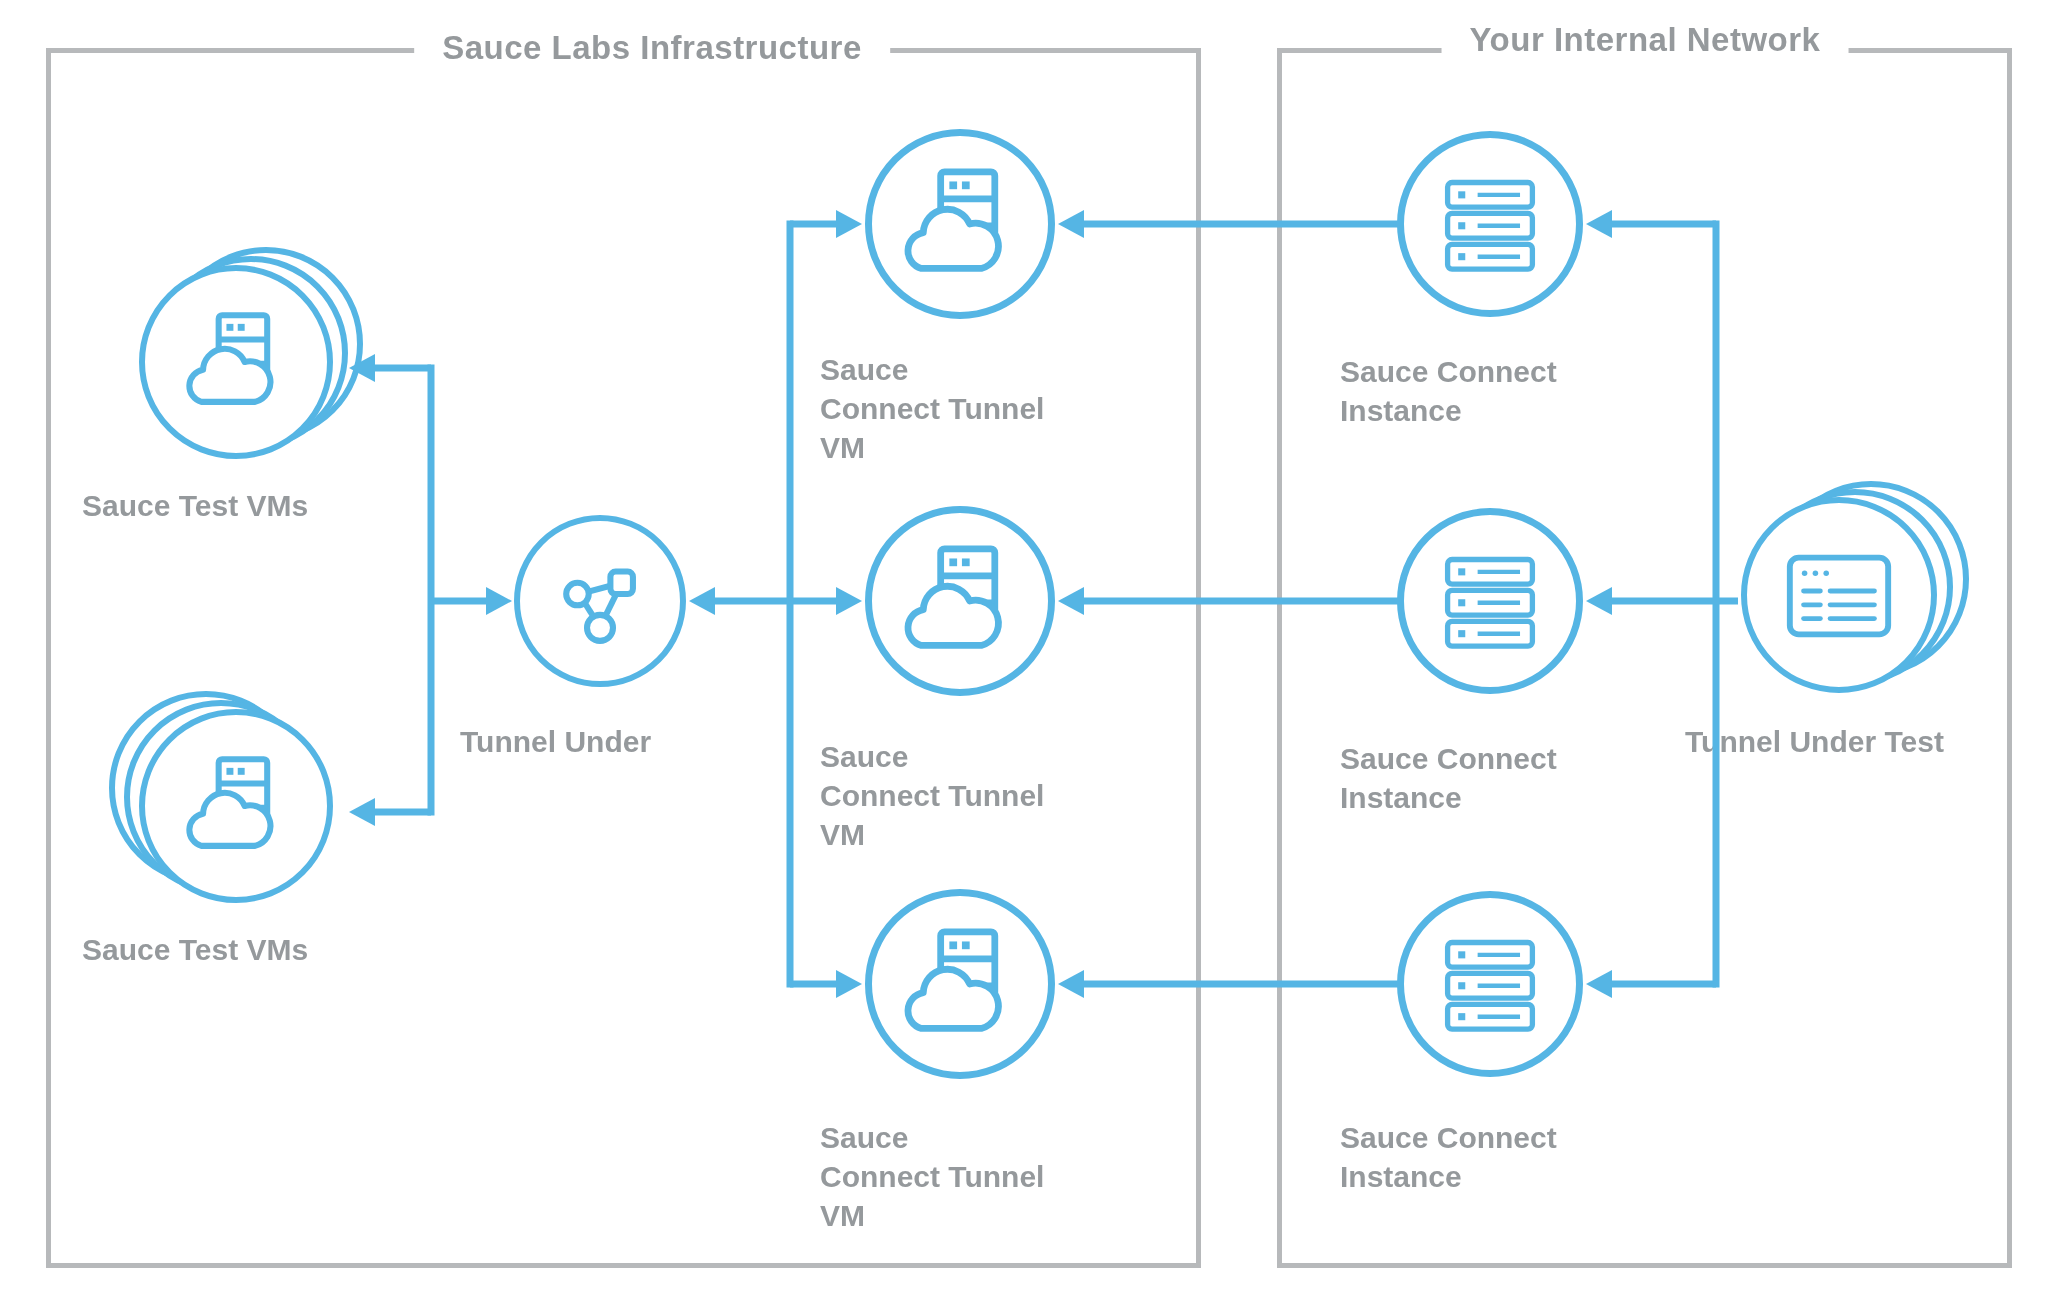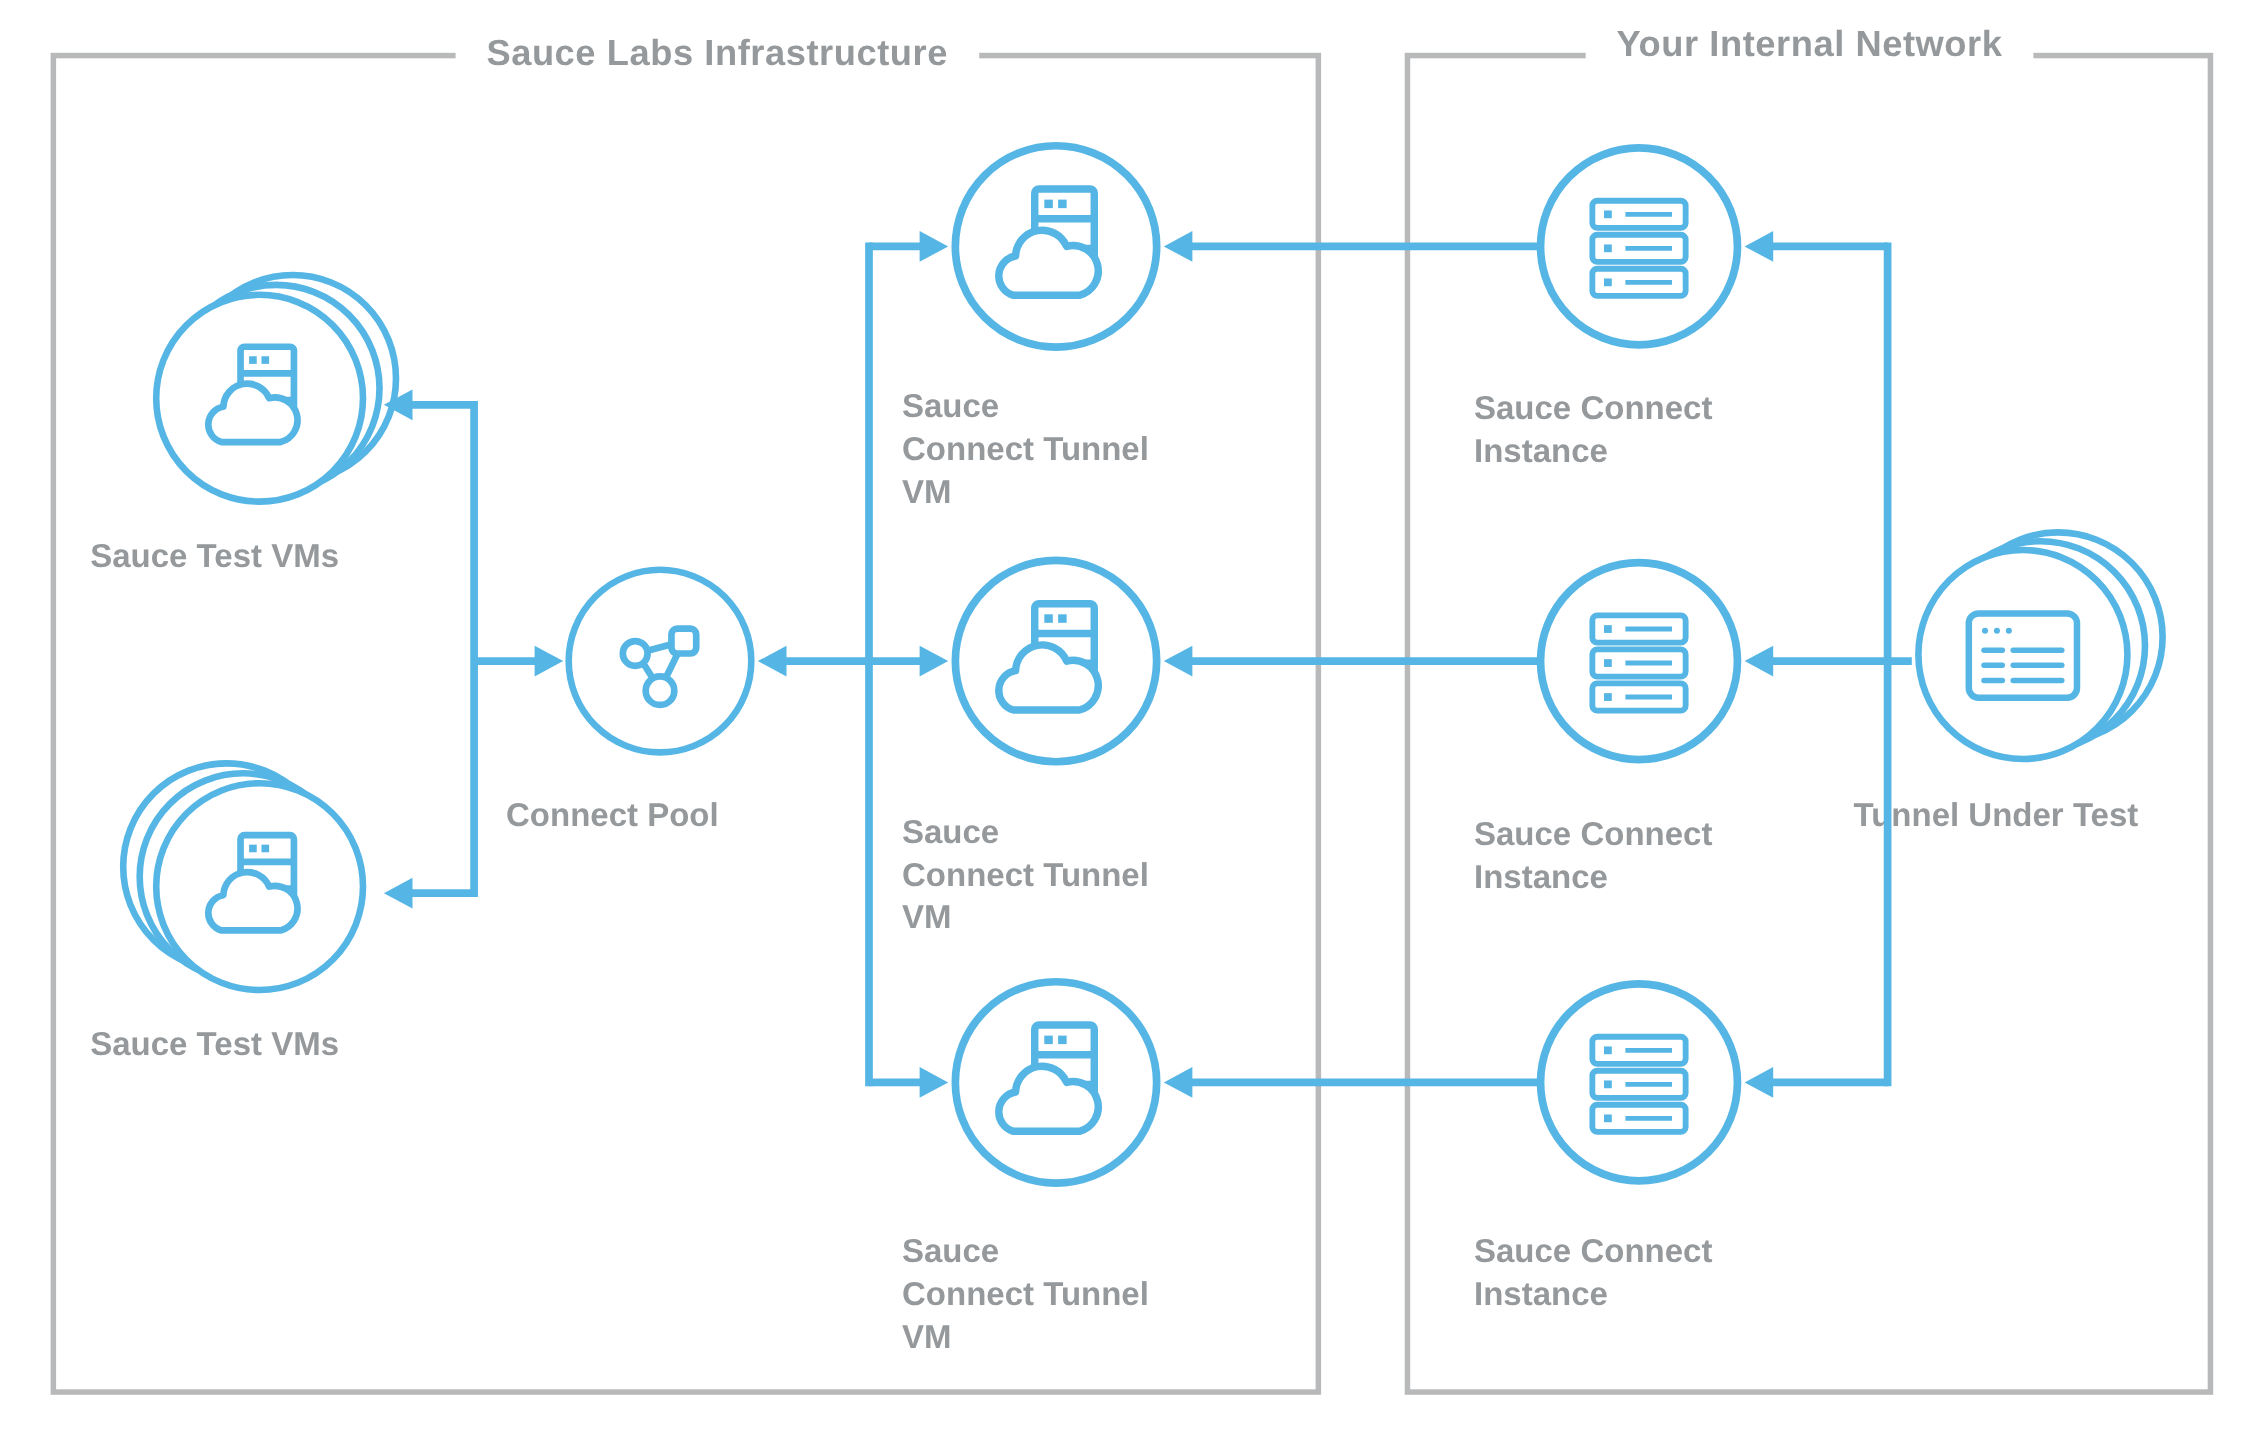--- a/index.html
+++ b/index.html
@@ -90,21 +90,21 @@
         <g class="icon-stroke" stroke-width="7">
           <line x1="36" y1="52" x2="85" y2="39"></line>
           <line x1="36" y1="52" x2="60" y2="90"></line>
           <line x1="85" y1="39" x2="60" y2="90"></line>
           <circle class="white" cx="34" cy="52" r="13"></circle>
           <rect class="white" x="72" y="26" width="26" height="26" rx="6"></rect>
           <circle class="white" cx="60" cy="91" r="15"></circle>
         </g>
       </svg>
     </div>
-    <div class="node-label" style="left:460px;top:722px;width:280px;">Connect Pool</div>
+    <div class="node-label" style="left:460px;top:722px;width:280px;">Tunnel Under</div>
   </div>
 
   <div class="node">
     <div class="circle" style="left:865px;top:129px;width:190px;height:190px;">
       <svg width="116" height="116" viewBox="0 0 120 120">
         <g class="icon-stroke" stroke-width="7">
           <rect class="white" x="40" y="6" width="56" height="92" rx="4"></rect>
           <line x1="40" y1="34" x2="96" y2="34"></line>
           <line x1="40" y1="62" x2="96" y2="62"></line>
           <rect class="icon-fill" x="49" y="16" width="8" height="8"></rect>

